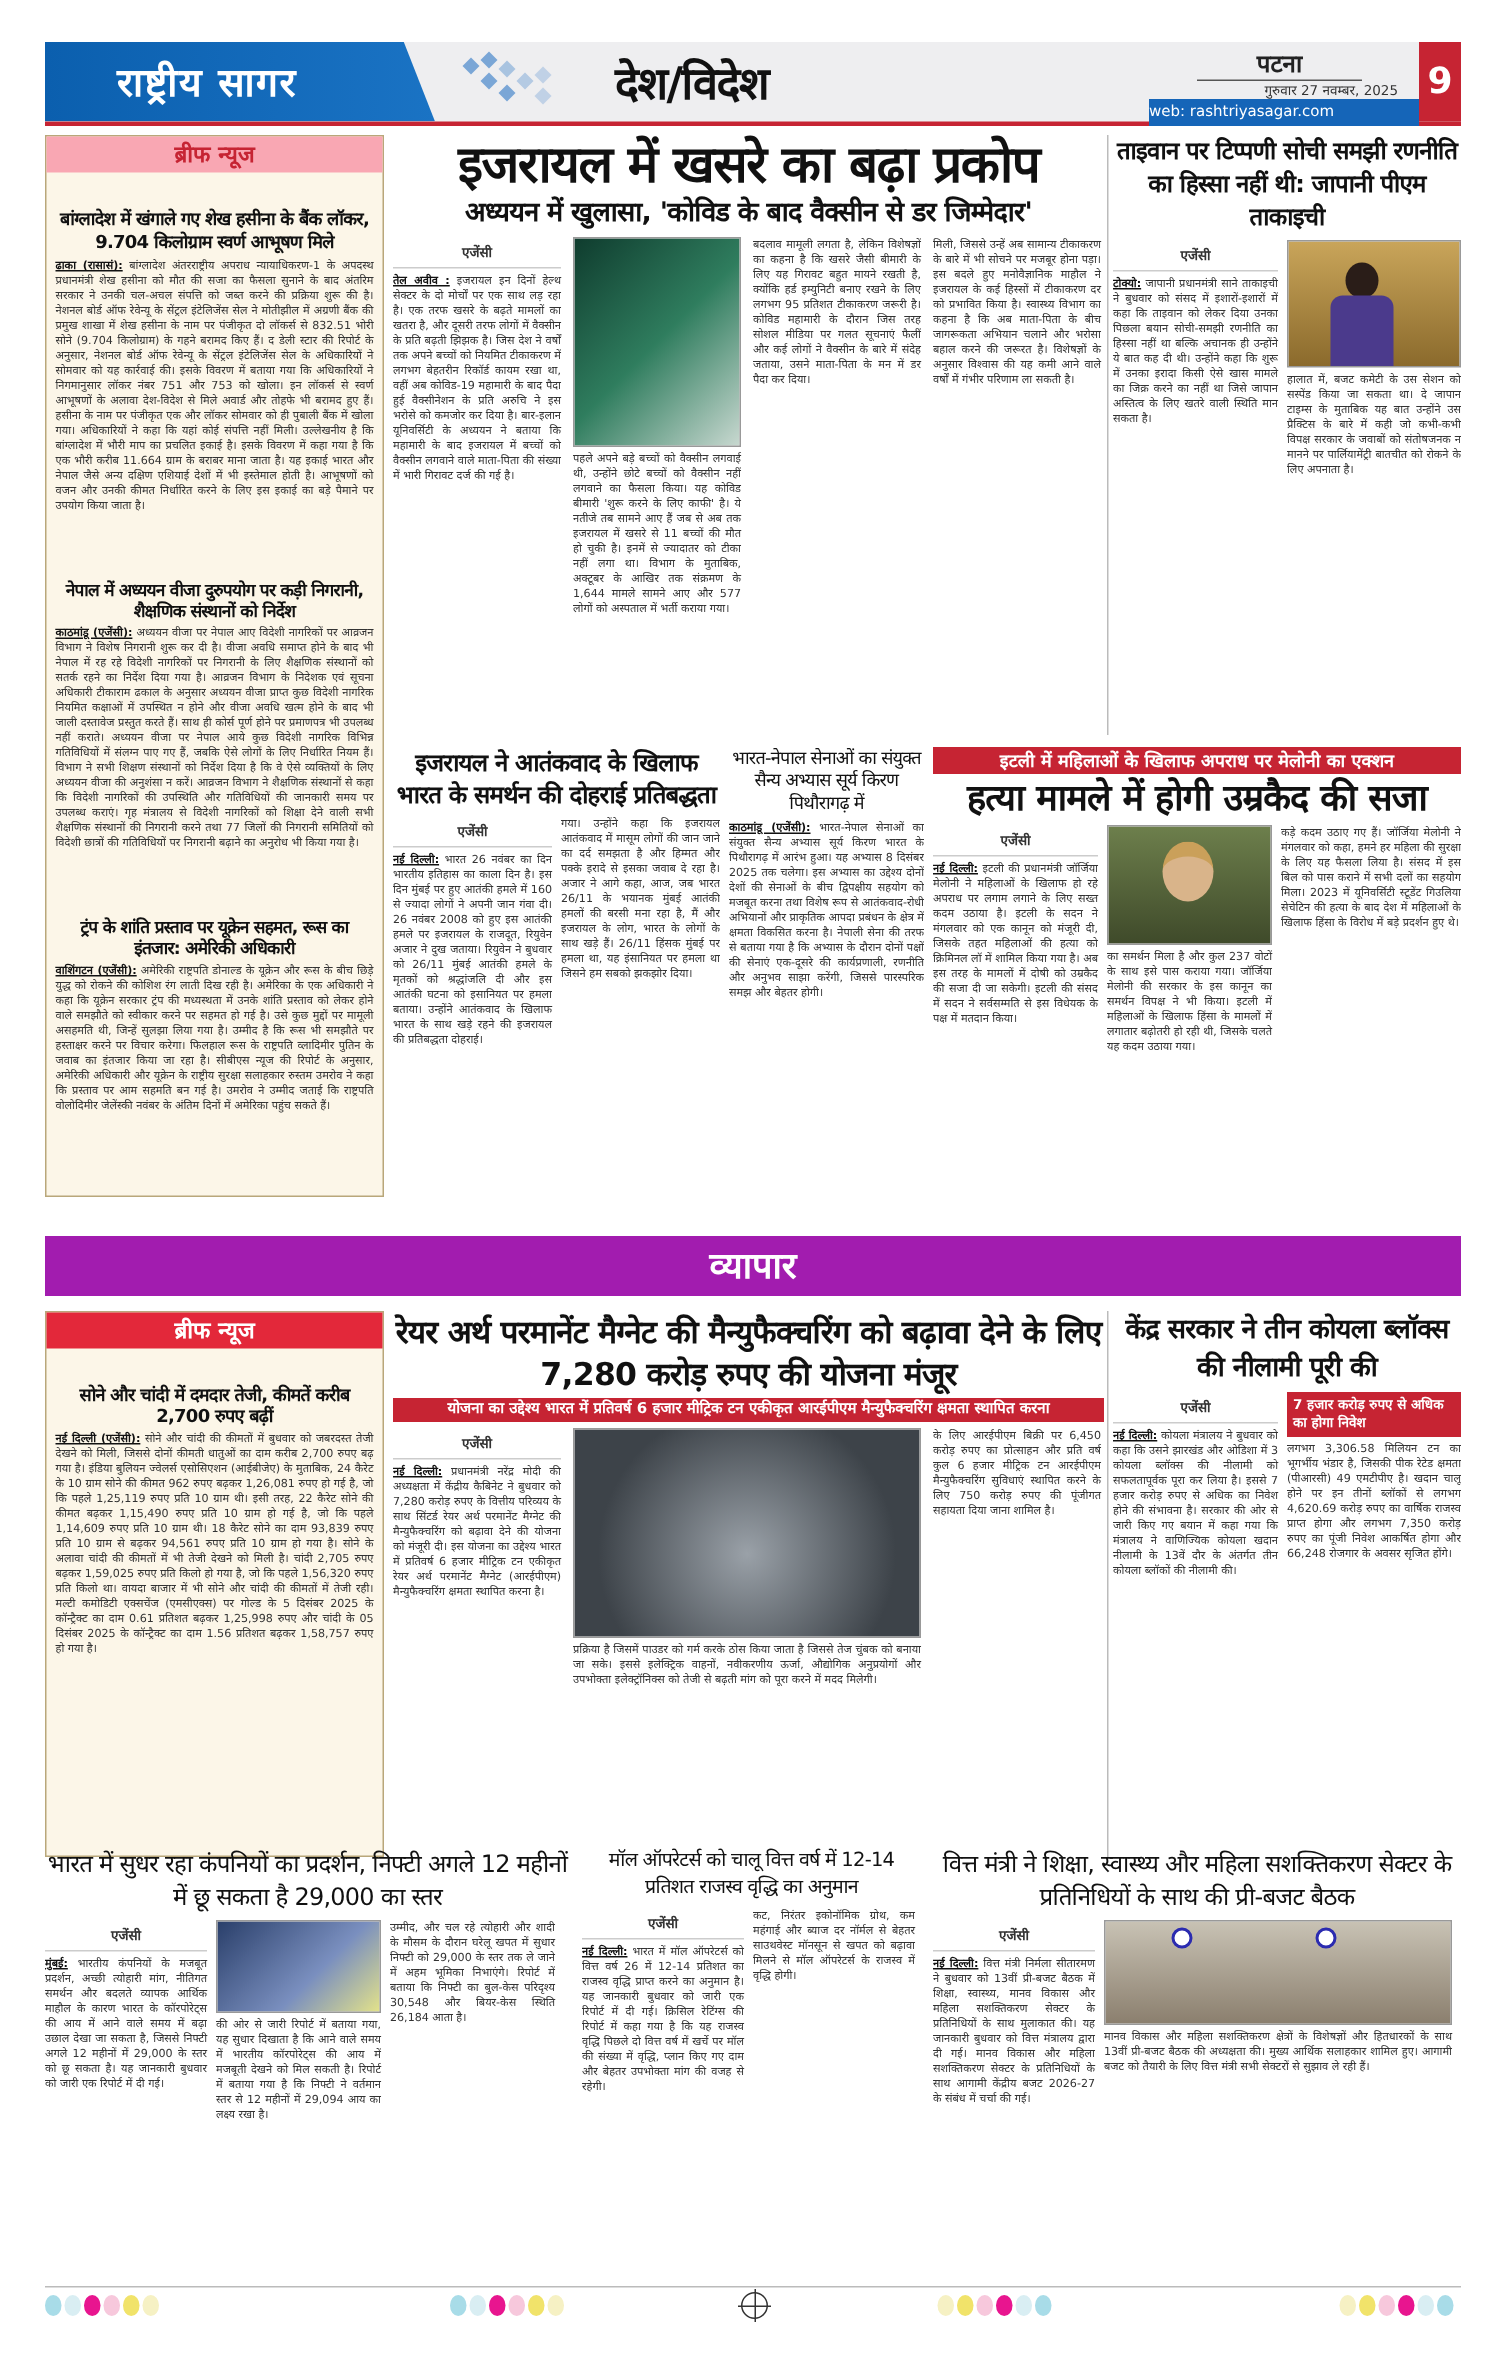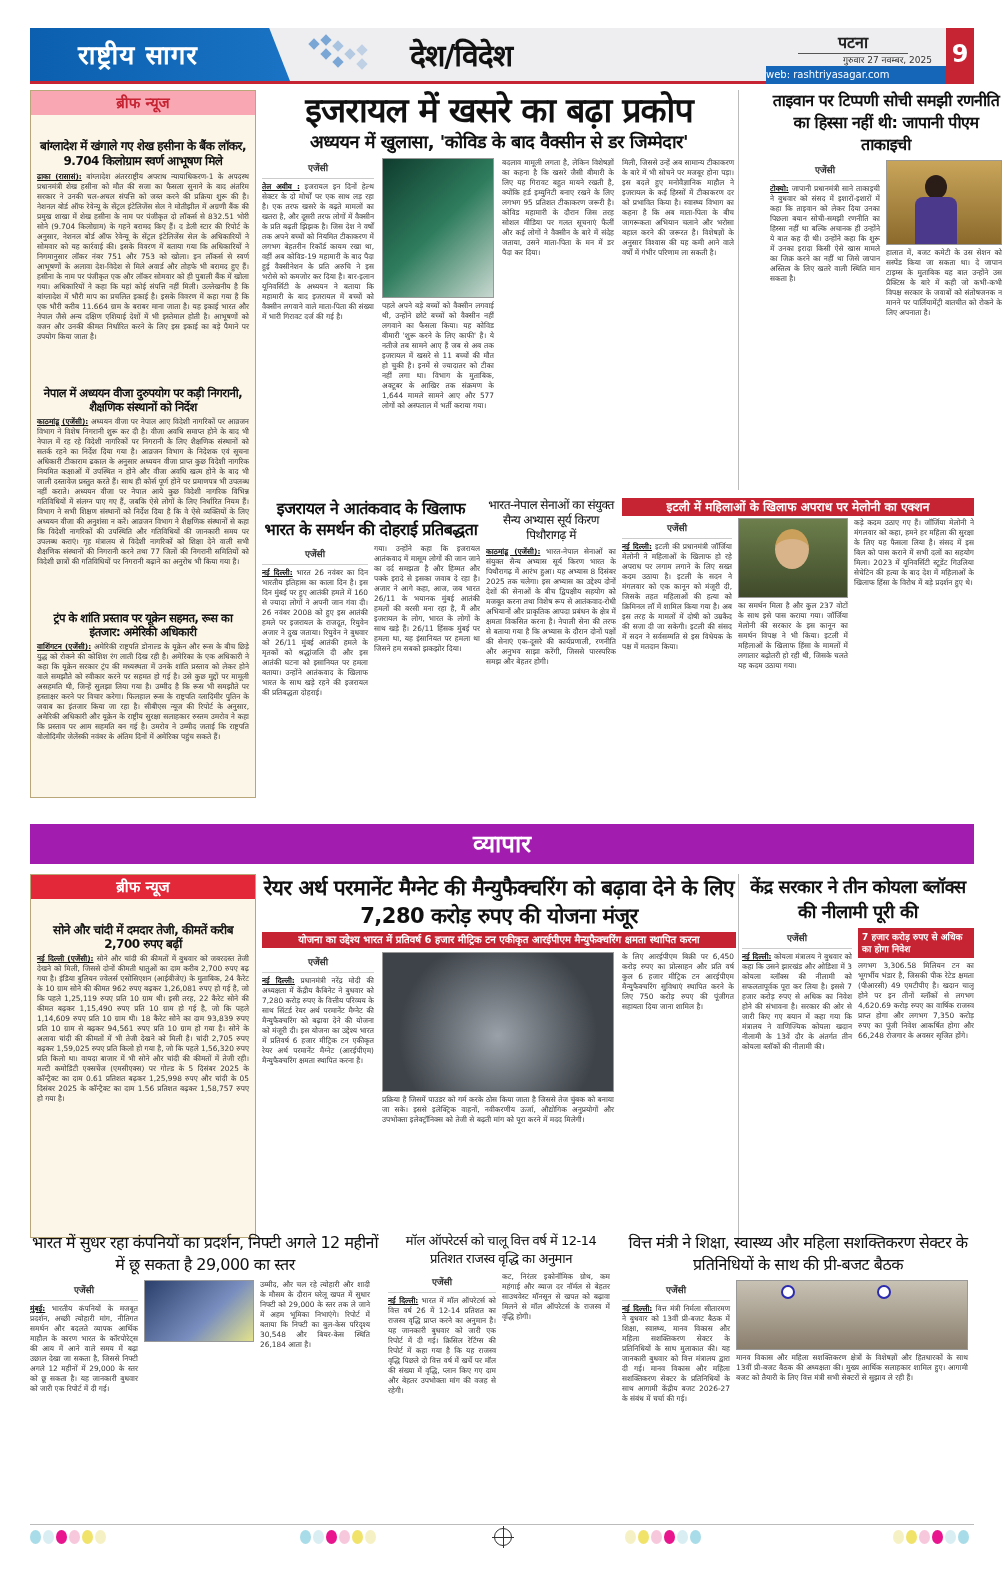--- a/index.html
+++ b/index.html
@@ -99,21 +99,21 @@
       </div>
       <div style="width:112px;">
           <div class="body">बदलाव मामूली लगता है, लेकिन विशेषज्ञों का कहना है कि खसरे जैसी बीमारी के लिए यह गिरावट बहुत मायने रखती है, क्योंकि हर्ड इम्युनिटी बनाए रखने के लिए लगभग 95 प्रतिशत टीकाकरण जरूरी है। कोविड महामारी के दौरान जिस तरह सोशल मीडिया पर गलत सूचनाएं फैलीं और कई लोगों ने वैक्सीन के बारे में संदेह जताया, उसने माता-पिता के मन में डर पैदा कर दिया।</div>
         </div>
       <div style="width:112px;">
           <div class="body">मिली, जिससे उन्हें अब सामान्य टीकाकरण के बारे में भी सोचने पर मजबूर होना पड़ा। इस बदले हुए मनोवैज्ञानिक माहौल ने इजरायल के कई हिस्सों में टीकाकरण दर को प्रभावित किया है। स्वास्थ्य विभाग का कहना है कि अब माता-पिता के बीच जागरूकता अभियान चलाने और भरोसा बहाल करने की जरूरत है। विशेषज्ञों के अनुसार विश्वास की यह कमी आने वाले वर्षों में गंभीर परिणाम ला सकती है।</div>
         </div>
     </div>
   </div>
 
-  <div class="col" style="left:740px;top:62px;width:232px;height:400px;overflow:hidden;">
+  <div class="col" style="left:712px;top:62px;width:232px;height:400px;overflow:hidden;">
     <div class="hl" style="font-size:16px;line-height:22px;">ताइवान पर टिप्पणी सोची समझी रणनीति का हिस्सा नहीं थी: जापानी पीएम ताकाइची</div>
     <div style="display:flex;gap:6px;margin-top:4px;">
       <div style="width:110px;">
         <div class="byline">एजेंसी</div>
         <div class="body"><b>टोक्यो:</b> <span>जापानी प्रधानमंत्री साने ताकाइची ने बुधवार को संसद में इशारों-इशारों में कहा कि ताइवान को लेकर दिया उनका पिछला बयान सोची-समझी रणनीति का हिस्सा नहीं था बल्कि अचानक ही उन्होंने ये बात कह दी थी। उन्होंने कहा कि शुरू में उनका इरादा किसी ऐसे खास मामले का जिक्र करने का नहीं था जिसे जापान अस्तित्व के लिए खतरे वाली स्थिति मान सकता है।</span></div>
       </div>
       <div style="width:116px;">
         <div class="photo" style="position:relative;height:85px;background:linear-gradient(180deg,#c9a55a,#8b6a2c);">
           <div style="position:absolute;left:38px;top:14px;width:22px;height:24px;border-radius:50%;background:#2a1d18;"></div>
           <div style="position:absolute;left:28px;top:36px;width:42px;height:50px;background:#4b3a8c;border-radius:8px 8px 0 0;"></div>
@@ -136,20 +136,21 @@
     </div>
   </div>
 
   <div class="col" style="left:456px;top:470px;width:130px;height:300px;overflow:hidden;">
     <div class="hl" style="font-size:12px;line-height:15px;font-weight:normal;">भारत-नेपाल सेनाओं का संयुक्त सैन्य अभ्यास सूर्य किरण पिथौरागढ़ में</div>
     <div class="body" style="margin-top:4px;"><b>काठमांडू (एजेंसी):</b> <span>भारत-नेपाल सेनाओं का संयुक्त सैन्य अभ्यास सूर्य किरण भारत के पिथौरागढ़ में आरंभ हुआ। यह अभ्यास 8 दिसंबर 2025 तक चलेगा। इस अभ्यास का उद्देश्य दोनों देशों की सेनाओं के बीच द्विपक्षीय सहयोग को मजबूत करना तथा विशेष रूप से आतंकवाद-रोधी अभियानों और प्राकृतिक आपदा प्रबंधन के क्षेत्र में क्षमता विकसित करना है। नेपाली सेना की तरफ से बताया गया है कि अभ्यास के दौरान दोनों पक्षों की सेनाएं एक-दूसरे की कार्यप्रणाली, रणनीति और अनुभव साझा करेंगी, जिससे पारस्परिक समझ और बेहतर होगी।</span></div>
   </div>
 
   <div class="col" style="left:592px;top:470px;width:352px;height:300px;overflow:hidden;">
     <div class="red-strip" style="font-size:12px;line-height:18px;">इटली में महिलाओं के खिलाफ अपराध पर मेलोनी का एक्शन</div>
+    <div class="hl" style="font-size:24px;line-height:32px;">हत्या मामले में होगी उम्रकैद की सजा</div>
     <div style="display:flex;gap:6px;margin-top:2px;">
       <div style="width:110px;">
           <div class="byline">एजेंसी</div>
           <div class="body"><b>नई दिल्ली:</b> <span>इटली की प्रधानमंत्री जॉर्जिया मेलोनी ने महिलाओं के खिलाफ हो रहे अपराध पर लगाम लगाने के लिए सख्त कदम उठाया है। इटली के सदन ने मंगलवार को एक कानून को मंजूरी दी, जिसके तहत महिलाओं की हत्या को क्रिमिनल लॉ में शामिल किया गया है। अब इस तरह के मामलों में दोषी को उम्रकैद की सजा दी जा सकेगी। इटली की संसद में सदन ने सर्वसम्मति से इस विधेयक के पक्ष में मतदान किया।</span></div>
         </div>
       <div style="width:110px;">
         <div class="photo" style="position:relative;height:80px;background:linear-gradient(180deg,#6d7f4c,#3f4a2a);">
           <div style="position:absolute;left:36px;top:10px;width:34px;height:40px;border-radius:50%;background:#d9b48a;border-top:10px solid #caa05a;"></div>
         </div>
         <div class="body" style="margin-top:3px;">का समर्थन मिला है और कुल 237 वोटों के साथ इसे पास कराया गया। जॉर्जिया मेलोनी की सरकार के इस कानून का समर्थन विपक्ष ने भी किया। इटली में महिलाओं के खिलाफ हिंसा के मामलों में लगातार बढ़ोतरी हो रही थी, जिसके चलते यह कदम उठाया गया।</div>
@@ -204,20 +205,21 @@
 
   <div class="col" style="left:0;top:1204px;width:350px;height:290px;overflow:hidden;">
     <div class="hl" style="font-size:16px;line-height:22px;font-weight:normal;">भारत में सुधर रहा कंपनियों का प्रदर्शन, निफ्टी अगले 12 महीनों में छू सकता है 29,000 का स्तर</div>
     <div style="display:flex;gap:6px;margin-top:4px;">
       <div style="width:108px;">
           <div class="byline">एजेंसी</div>
           <div class="body"><b>मुंबई:</b> <span>भारतीय कंपनियों के मजबूत प्रदर्शन, अच्छी त्योहारी मांग, नीतिगत समर्थन और बदलते व्यापक आर्थिक माहौल के कारण भारत के कॉरपोरेट्स की आय में आने वाले समय में बढ़ा उछाल देखा जा सकता है, जिससे निफ्टी अगले 12 महीनों में 29,000 के स्तर को छू सकता है। यह जानकारी बुधवार को जारी एक रिपोर्ट में दी गई।</span></div>
         </div>
       <div style="width:110px;">
         <div class="photo" style="position:relative;height:62px;background:linear-gradient(135deg,#2a3f6a,#7a8fbf 60%,#e3e28a);"></div>
+        <div class="body" style="margin-top:3px;">की ओर से जारी रिपोर्ट में बताया गया, यह सुधार दिखाता है कि आने वाले समय में भारतीय कॉरपोरेट्स की आय में मजबूती देखने को मिल सकती है। रिपोर्ट में बताया गया है कि निफ्टी ने वर्तमान स्तर से 12 महीनों में 29,094 आय का लक्ष्य रखा है।</div>
       </div>
       <div style="width:110px;">
           <div class="body">उम्मीद, और चल रहे त्योहारी और शादी के मौसम के दौरान घरेलू खपत में सुधार निफ्टी को 29,000 के स्तर तक ले जाने में अहम भूमिका निभाएंगे। रिपोर्ट में बताया कि निफ्टी का बुल-केस परिदृश्य 30,548 और बियर-केस स्थिति 26,184 आता है।</div>
         </div>
     </div>
   </div>
 
   <div class="col" style="left:358px;top:1204px;width:226px;height:290px;overflow:hidden;">
     <div class="hl" style="font-size:13px;line-height:18px;font-weight:normal;">मॉल ऑपरेटर्स को चालू वित्त वर्ष में 12-14 प्रतिशत राजस्व वृद्धि का अनुमान</div>
     <div style="display:flex;gap:6px;margin-top:4px;">

